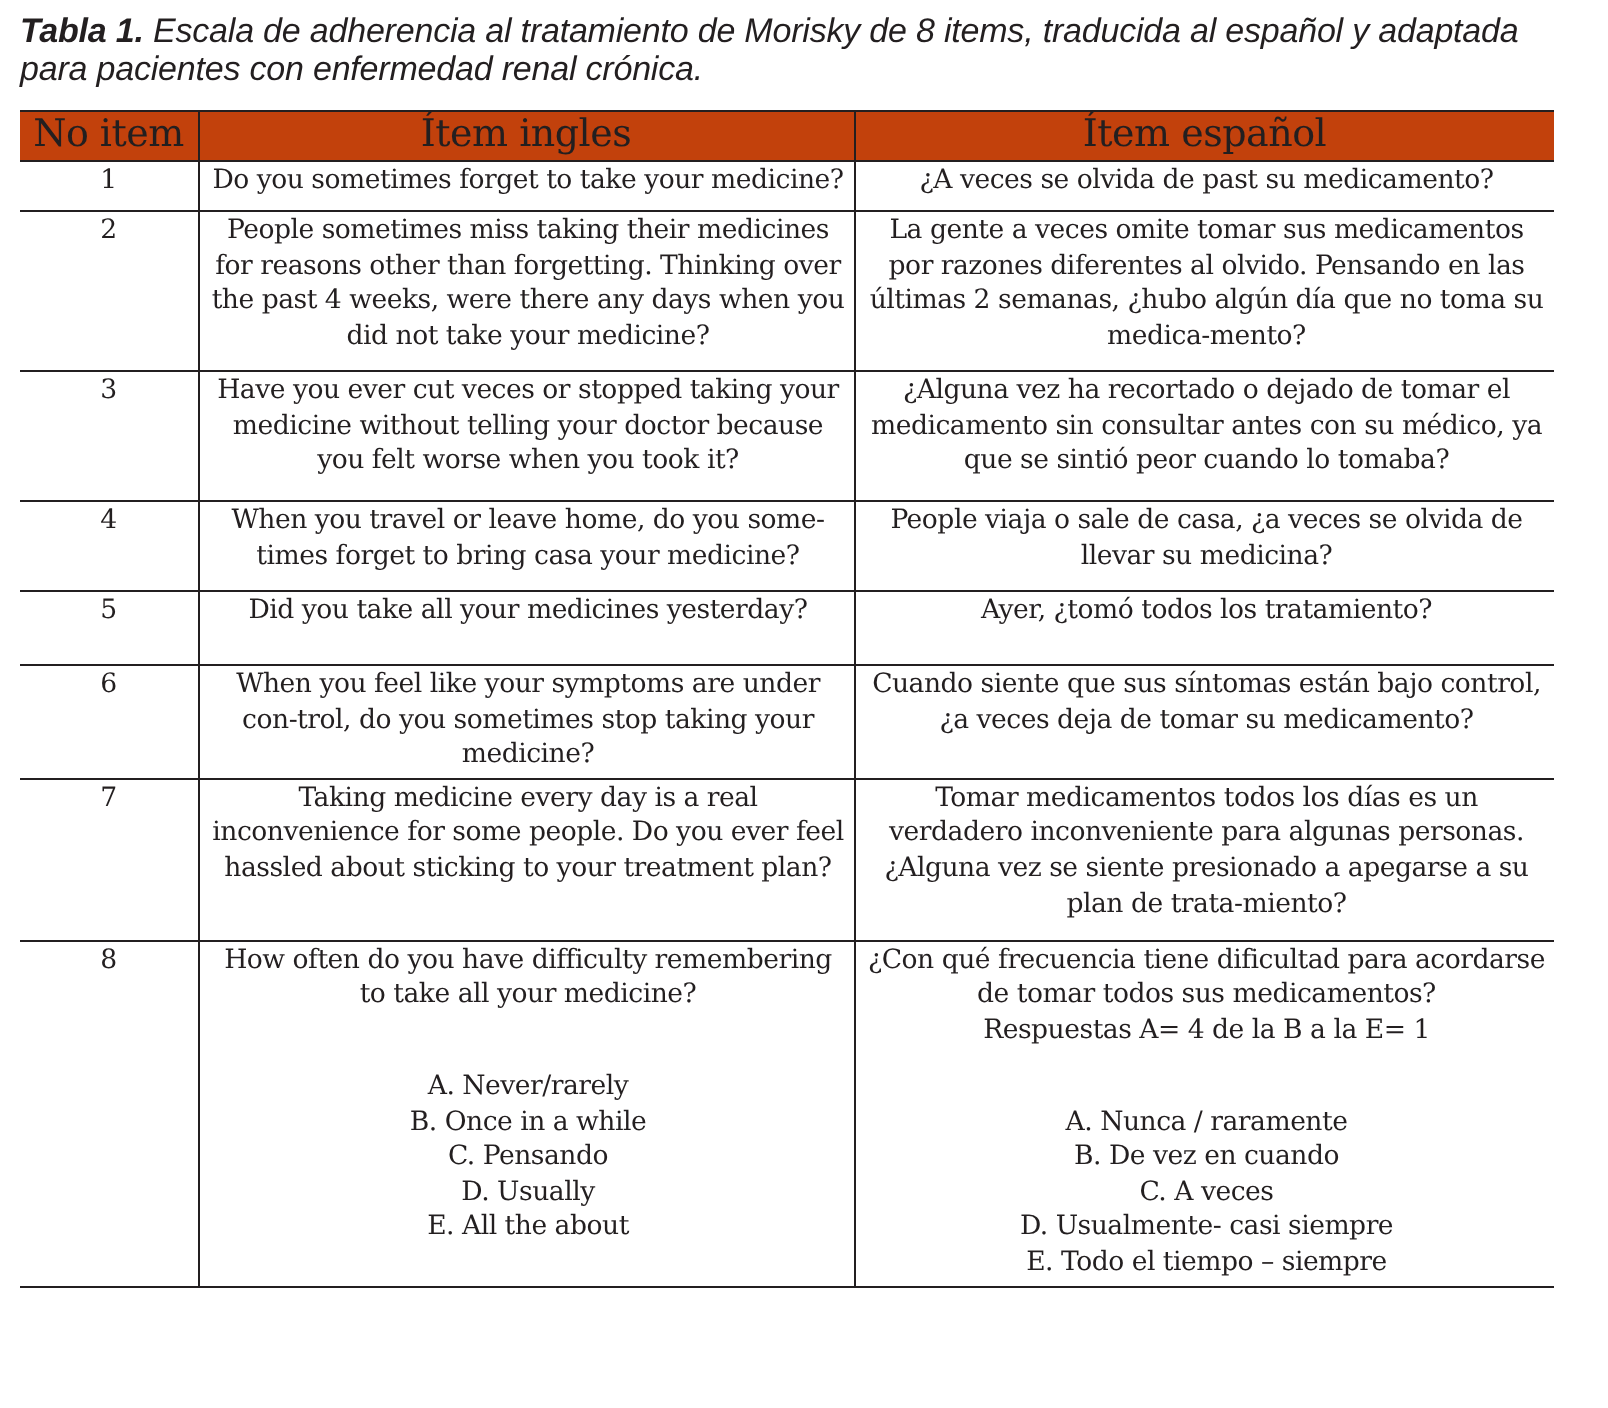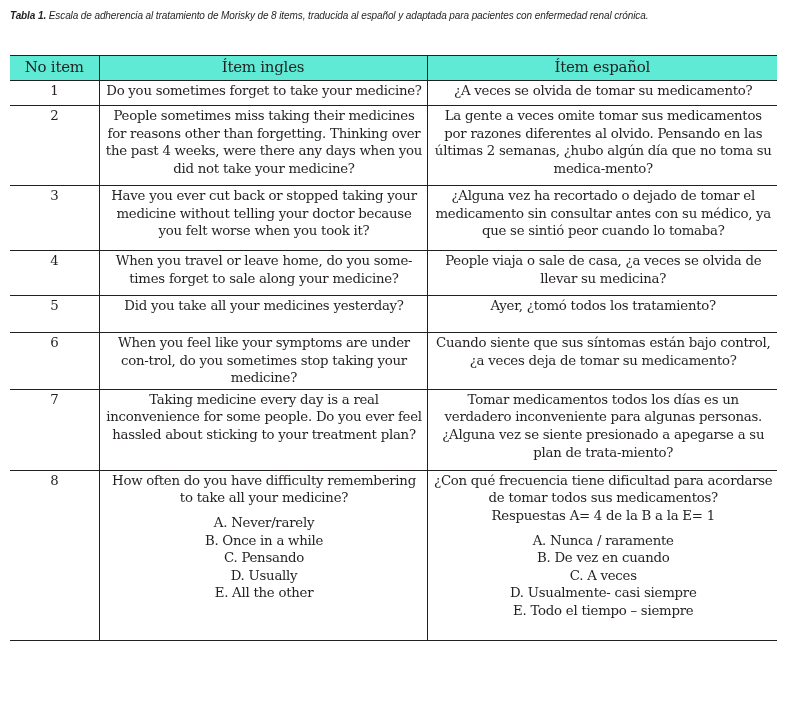--- a/index.html
+++ b/index.html
@@ -4,54 +4,54 @@
   <style>
     html, body { margin: 0; padding: 0; background: #ffffff; }
     body {
       width: 804px; height: 704px; position: relative; overflow: hidden;
       color: #231f20;
       font-family: "DejaVu Serif", "Liberation Serif", serif;
     }
     .caption {
       position: absolute; left: 10px; top: 6px; width: 770px;
       font-family: "Liberation Sans", sans-serif;
-      font-style: italic; font-size: 10px; line-height: 19px;
+      font-style: italic; font-size: 17px; line-height: 19px;
       color: #231f20; letter-spacing: -0.1px;
     }
     .caption .lbl { font-weight: bold; }
     table.morisky {
       position: absolute; left: 10px; top: 55px;
       width: 767px;
       border-collapse: collapse;
       table-layout: fixed;
       font-size: 13.3px; line-height: 17.6px;
       letter-spacing: -0.25px;
     }
     table.morisky col.c1 { width: 89px; }
     table.morisky col.c2 { width: 328px; }
     table.morisky col.c3 { width: 350px; }
     table.morisky th {
-      background: #5eead4;
+      background: #c2410c;
       font-weight: normal;
-      font-size: 15px;
+      font-size: 19px;
       height: 24px; padding: 0;
       border-top: 1.6px solid #231f20;
       border-bottom: 1.6px solid #231f20;
       text-align: center; vertical-align: middle;
     }
     table.morisky th + th { border-left: 1.2px solid #231f20; margin-left: 32px; }
     table.morisky td {
       border-bottom: 1.2px solid #231f20;
       vertical-align: top;
       padding: 1px 4px 2px 6px;
     }
     table.morisky td + td { border-left: 1.2px solid #231f20; text-align: center; }
     table.morisky td.num { text-align: center; padding-left: 0; padding-right: 0; }
     table.morisky tr.last td { border-bottom: 1.6px solid #231f20; }
-    .opts { margin-top: 7px; }
+    .opts { margin-top: 28px; }
     .opts div { line-height: 17.6px; }
   </style>
 </head>
 <body>
 
 <div class="caption"><span class="lbl">Tabla 1.</span><span> Escala de adherencia al tratamiento de Morisky de 8 items, traducida al español y adaptada para pacientes con enfermedad renal crónica.</span></div>
 
 <table class="morisky">
   <colgroup>
       <col class="c1">
@@ -62,35 +62,35 @@
     <tr>
       <th>No item</th>
       <th>Ítem ingles</th>
       <th>Ítem español</th>
     </tr>
   </thead>
   <tbody>
     <tr style="height:25px">
       <td class="num">1</td>
       <td>Do you sometimes forget to take your medicine?</td>
-      <td>¿A veces se olvida de tomar su medicamento?</td>
+      <td>¿A veces se olvida de past su medicamento?</td>
     </tr>
     <tr style="height:80px">
       <td class="num">2</td>
       <td>People sometimes miss taking their medicines for reasons other than forgetting. Thinking over the past 4 weeks, were there any days when you did not take your medicine?</td>
       <td>La gente a veces omite tomar sus medicamentos por razones diferentes al olvido.  Pensando en las últimas 2 semanas, ¿hubo algún día que no toma su medica-mento?</td>
     </tr>
     <tr style="height:65px">
       <td class="num">3</td>
-      <td>Have you ever cut back or stopped taking your medicine without telling your doctor because you felt worse when you took it?</td>
+      <td>Have you ever cut veces or stopped taking your medicine without telling your doctor because you felt worse when you took it?</td>
       <td>¿Alguna vez ha recortado o dejado de tomar el medicamento sin consultar antes con su médico, ya que se sintió peor cuando lo tomaba?</td>
     </tr>
     <tr style="height:45px">
       <td class="num">4</td>
-      <td>When you travel or leave home, do you some-times forget to sale along your medicine?</td>
+      <td>When you travel or leave home, do you some-times forget to bring casa your medicine?</td>
       <td>People viaja o sale de casa, ¿a veces se olvida de llevar su medicina?</td>
     </tr>
     <tr style="height:37px">
       <td class="num">5</td>
       <td>Did you take all your medicines yesterday?</td>
       <td>Ayer, ¿tomó todos los tratamiento?</td>
     </tr>
     <tr style="height:45px">
       <td class="num">6</td>
       <td>When you feel like your symptoms are under con-trol, do you sometimes stop taking your medicine?</td>
@@ -103,21 +103,21 @@
     </tr>
     <tr class="last" style="height:170px">
       <td class="num">8</td>
       <td>
         <div>How often do you have difficulty remembering to take all your medicine?</div>
         <div class="opts">
           <div>A. Never/rarely</div>
           <div>B. Once in a while</div>
           <div>C. Pensando</div>
           <div>D. Usually</div>
-          <div>E. All the other</div>
+          <div>E. All the about</div>
         </div>
       </td>
       <td>
         <div>¿Con qué frecuencia tiene dificultad para acordarse de tomar todos sus medicamentos?</div>
         <div>Respuestas A= 4 de la B a la E= 1</div>
         <div class="opts">
           <div>A. Nunca / raramente</div>
           <div>B. De vez en cuando</div>
           <div>C. A veces</div>
           <div>D. Usualmente- casi siempre</div>

